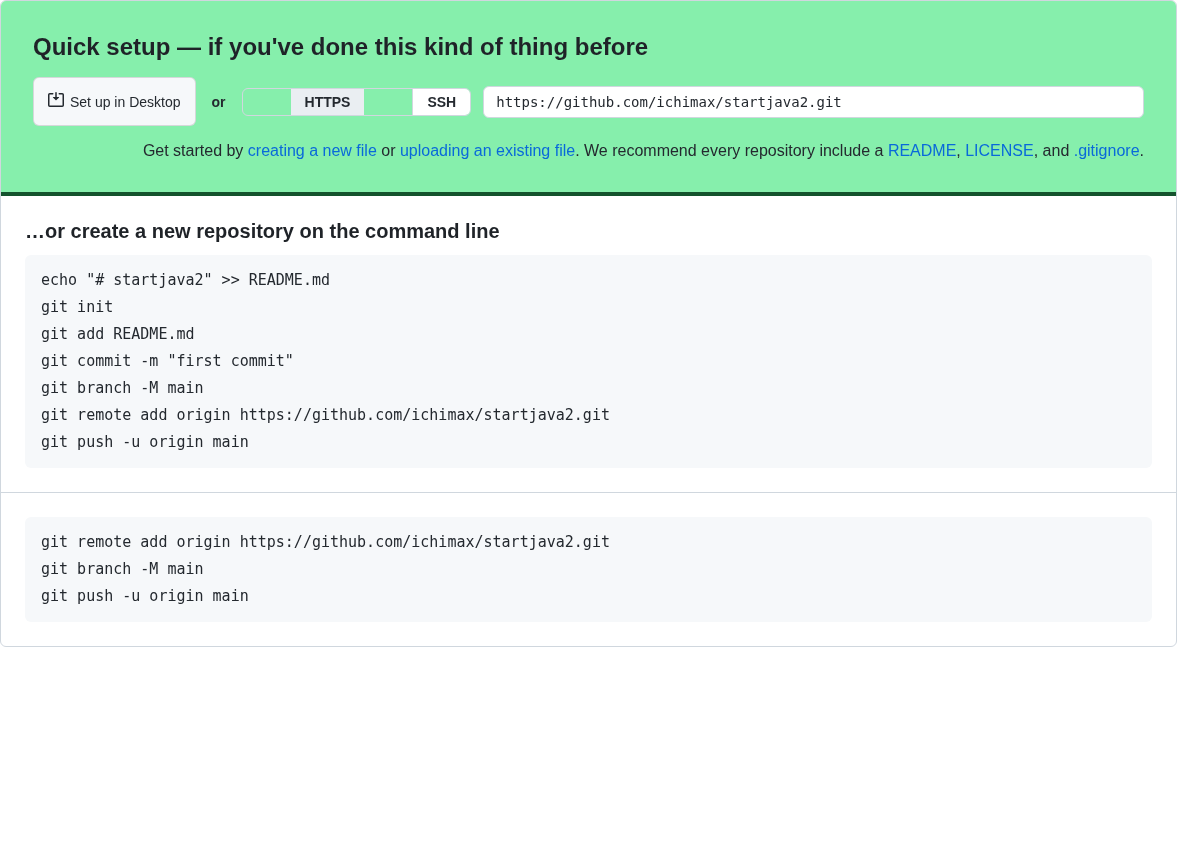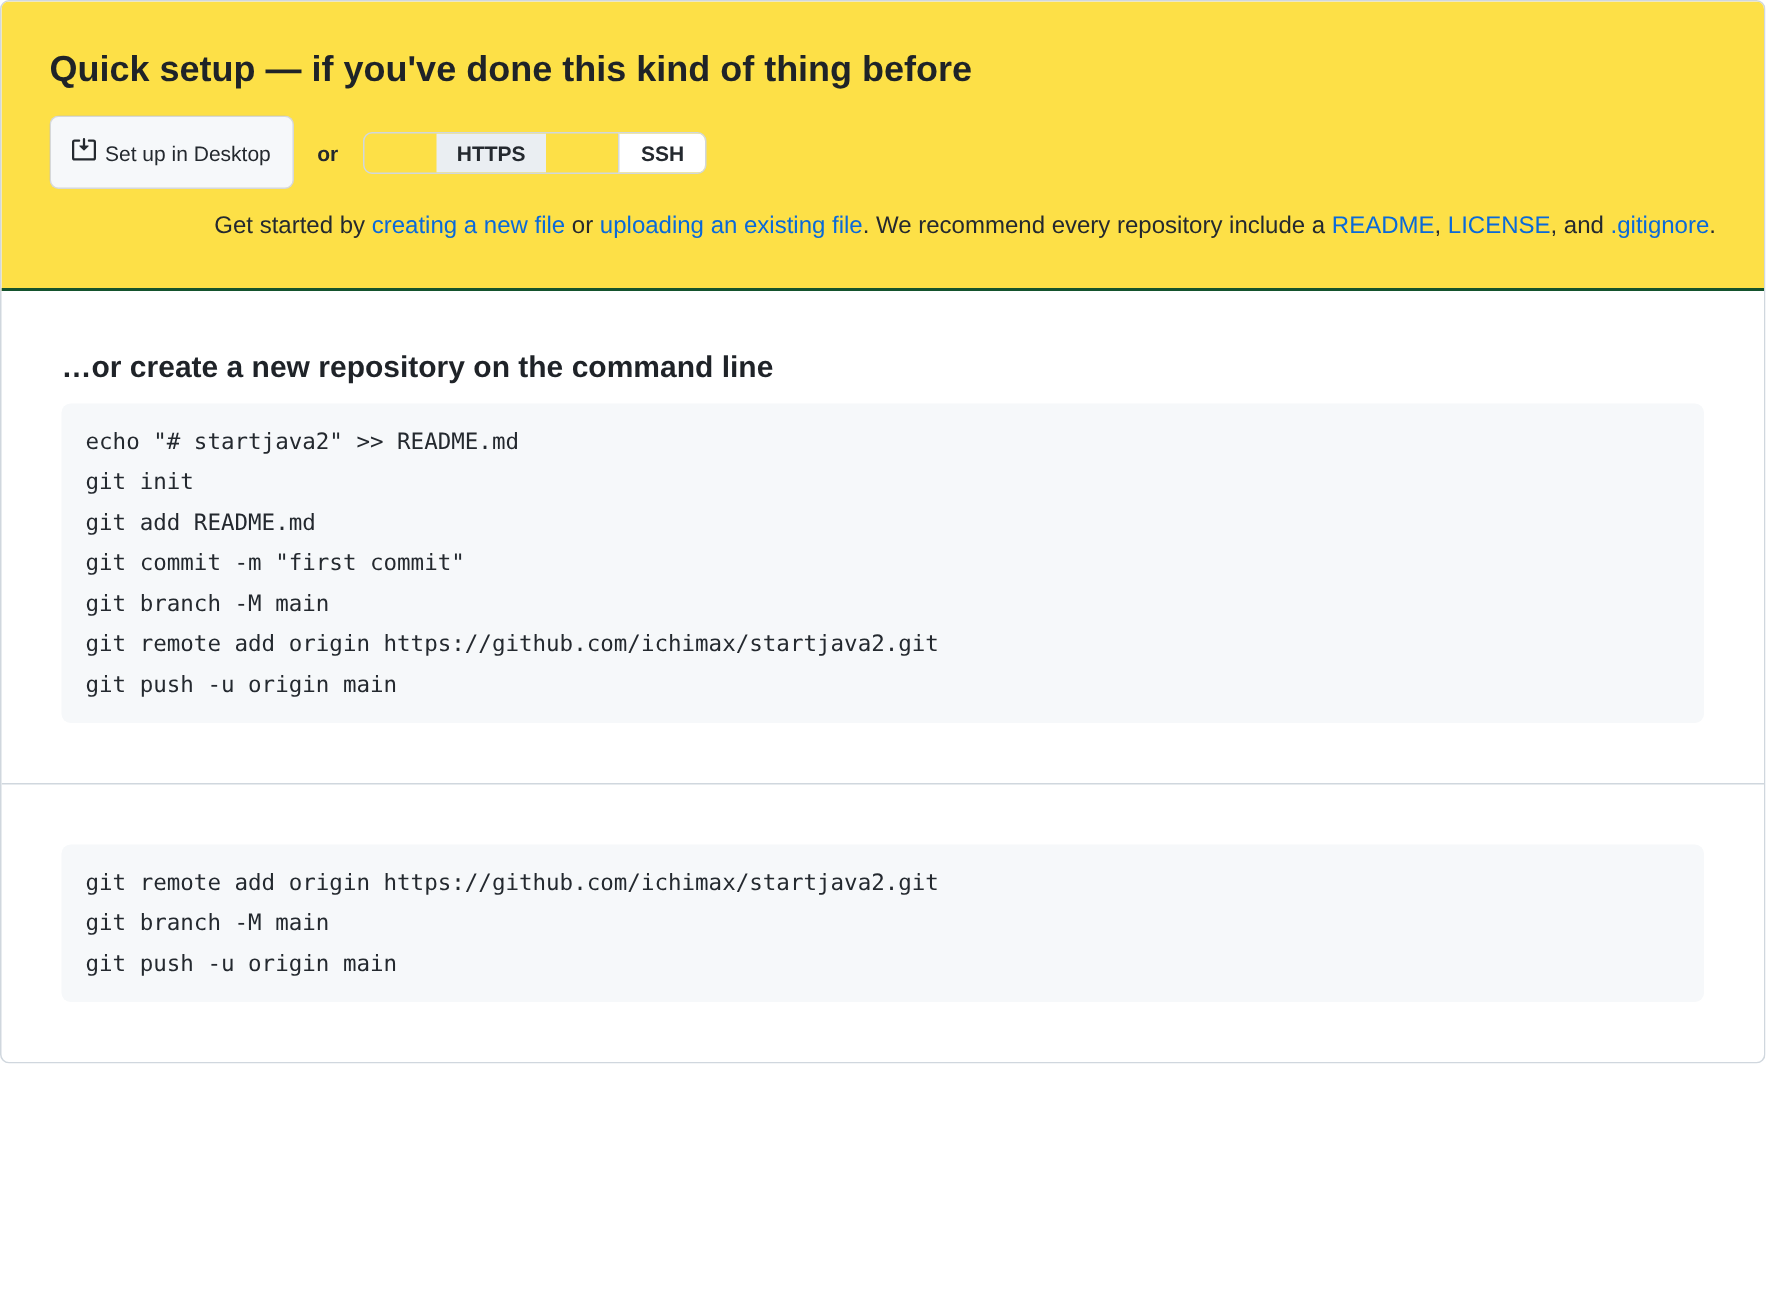--- a/index.html
+++ b/index.html
@@ -9,23 +9,23 @@
   color: #24292f;
   background: #ffffff;
   width: 1177px;
 }
 .container {
   border: 1px solid #d0d7de;
   border-radius: 6px;
   overflow: hidden;
 }
 .quick-setup {
-  background: #fde047;
+  background: #86efac;
   padding: 32px;
-  border-bottom: 2px solid #14532d;
+  border-bottom: 4px solid #14532d;
 }
 .quick-setup h1 {
   font-size: 24px;
   font-weight: 600;
   margin-bottom: 16px;
   color: #1f2328;
 }
 .setup-row {
   display: flex;
   align-items: center;
@@ -80,21 +80,21 @@
   border-radius: 6px;
   height: 32px;
 }
 .help-text {
   font-size: 16px;
   color: #24292f;
   text-align: right;
 }
 .help-text a { color: #0969da; text-decoration: none; cursor: pointer; }
 .section {
-  padding: 40px;
+  padding: 24px;
   border-bottom: 1px solid #d0d7de;
 }
 .section:last-child { border-bottom: none; }
 .section h2 {
   font-size: 20px;
   font-weight: 600;
   margin-bottom: 12px;
   color: #1f2328;
 }
 .codeblock {
@@ -145,20 +145,21 @@
         <span>Set up in Desktop</span>
       </button>
 
       <span class="or-text">or</span>
 
       <div class="tabgroup">
         <button class="tab-btn selected">HTTPS</button>
         <button class="tab-btn">SSH</button>
       </div>
 
+      <input class="url-input" type="text" readonly="" value="https://github.com/ichimax/startjava2.git" style="">
     </div>
 
     <p class="help-text">
       <span>Get started by </span><a>creating a new file</a><span> or </span><a>uploading an existing file</a><span>. We recommend every repository include a </span><a>README</a><span>, </span><a>LICENSE</a><span>, and </span><a>.gitignore</a><span>.</span>
     </p>
   </div>
 
   <div class="section">
     <h2>…or create a new repository on the command line</h2>
     <div class="codeblock">echo "# startjava2" &gt;&gt; README.md

